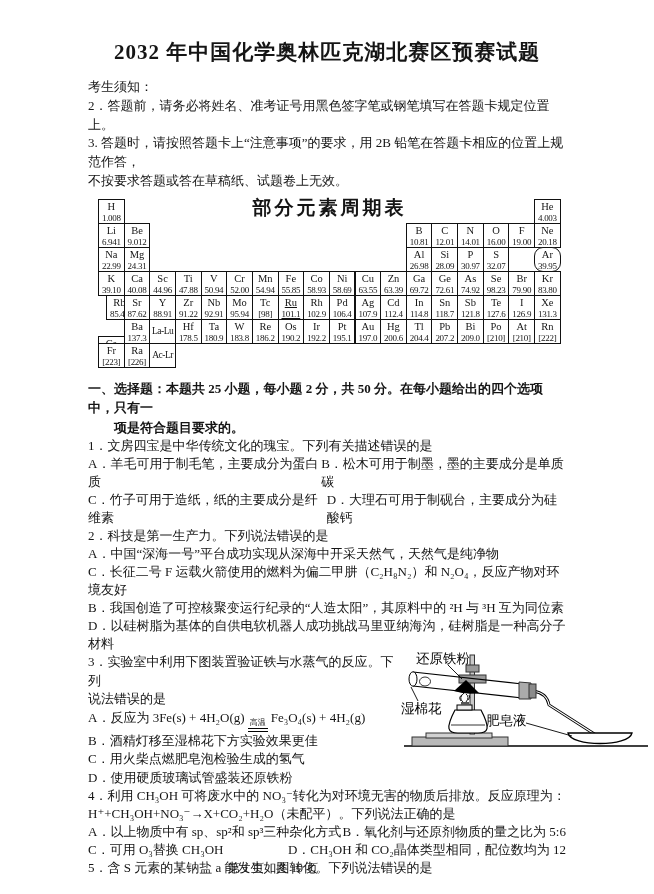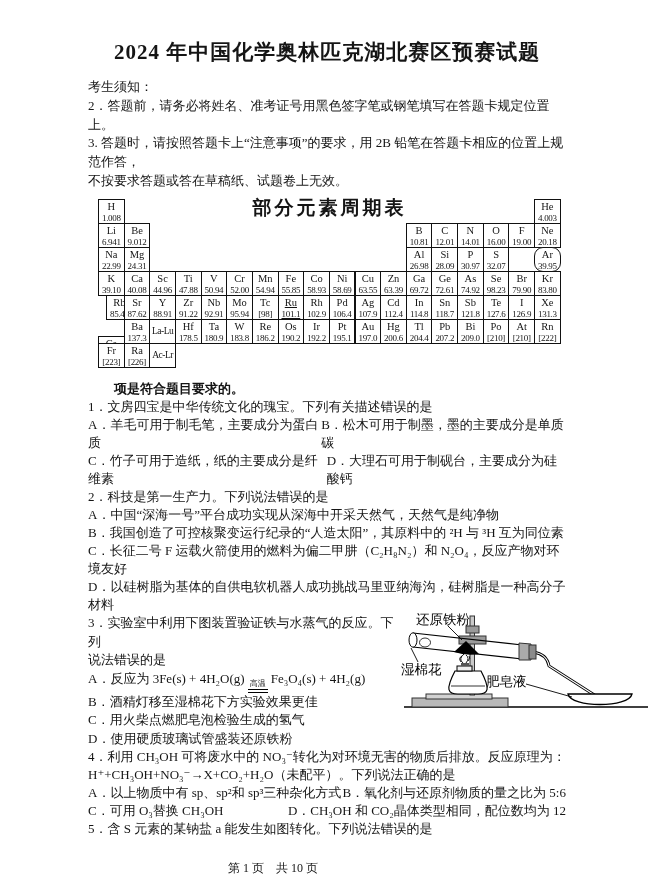--- a/index.html
+++ b/index.html
@@ -32,21 +32,21 @@
   
   .rxn{display:inline-flex;flex-direction:column;align-items:center;vertical-align:-3px;margin:0 3px;}
   .rxn-cond{font-size:8px;line-height:8px;}
   .rxn-line{width:20px;height:4px;border-top:1.5px solid #000;border-bottom:1.5px solid #000;margin-top:1px;box-sizing:border-box;}
   .footer{position:absolute;left:0;top:860px;width:546px;text-align:center;font-size:12px;}
 </style>
 </head>
 <body>
 
 <div class="page">
-  <h1 class="title">2024 年中国化学奥林匹克湖北赛区预赛试题</h1>
+  <h1 class="title">2032 年中国化学奥林匹克湖北赛区预赛试题</h1>
 
   <div class="content">
 
     <div class="notice">
       <div>考生须知：</div>
       <div>2．答题前，请务必将姓名、准考证号用黑色签字笔或钢笔填写在答题卡规定位置上。</div>
       <div>3. 答题时，请按照答题卡上“注意事项”的要求，用 2B 铅笔在答题卡相应的位置上规范作答，</div>
       <div>不按要求答题或答在草稿纸、试题卷上无效。</div>
     </div>
 
@@ -348,40 +348,41 @@
             <div class="pt-sym">Ra</div>
             <div class="pt-mass">[226]</div>
           </div>
           <div class="pt-cell pt-span" style="left: 51.3px; top: 144px;">
             <div class="pt-sym">Ac-Lr</div>
           </div>
         </div>
     </div>
 
     <div class="sec-head">
+      <div>一、选择题：本题共 25 小题，每小题 2 分，共 50 分。在每小题给出的四个选项中，只有一</div>
       <div class="indent2">项是符合题目要求的。</div>
     </div>
 
     <div class="q">
       <div class="line">1．文房四宝是中华传统文化的瑰宝。下列有关描述错误的是</div>
       <div class="optrow">
         <span>A．羊毛可用于制毛笔，主要成分为蛋白质</span>
         <span>B．松木可用于制墨，墨的主要成分是单质碳</span>
       </div>
       <div class="optrow">
         <span>C．竹子可用于造纸，纸的主要成分是纤维素</span>
         <span>D．大理石可用于制砚台，主要成分为硅酸钙</span>
       </div>
     </div>
 
     <div class="q">
       <div class="line">2．科技是第一生产力。下列说法错误的是</div>
       <div class="line">A．中国“深海一号”平台成功实现从深海中开采天然气，天然气是纯净物</div>
+      <div class="line">C．长征二号 F 运载火箭使用的燃料为偏二甲肼（C₂H₈N₂）和 N₂O₄，反应产物对环境友好</div>
       <div class="line">B．我国创造了可控核聚变运行纪录的“人造太阳”，其原料中的 ²H 与 ³H 互为同位素</div>
-      <div class="line">C．长征二号 F 运载火箭使用的燃料为偏二甲肼（C₂H₈N₂）和 N₂O₄，反应产物对环境友好</div>
       <div class="line">D．以硅树脂为基体的自供电软机器人成功挑战马里亚纳海沟，硅树脂是一种高分子材料</div>
     </div>
 
     <div class="q q3-flex">
       <div class="q3-left">
         <div class="line">3．实验室中利用下图装置验证铁与水蒸气的反应。下列</div>
         <div class="line">说法错误的是</div>
         <div class="line">
           <span>A．反应为 3Fe(s) + 4H₂O(g)</span><span class="rxn">
               <span class="rxn-cond">高温</span>

